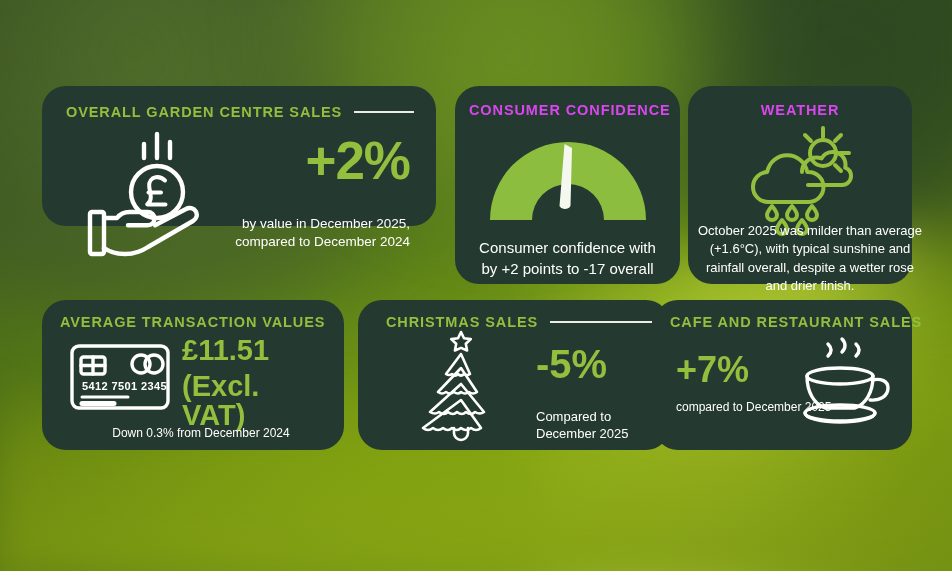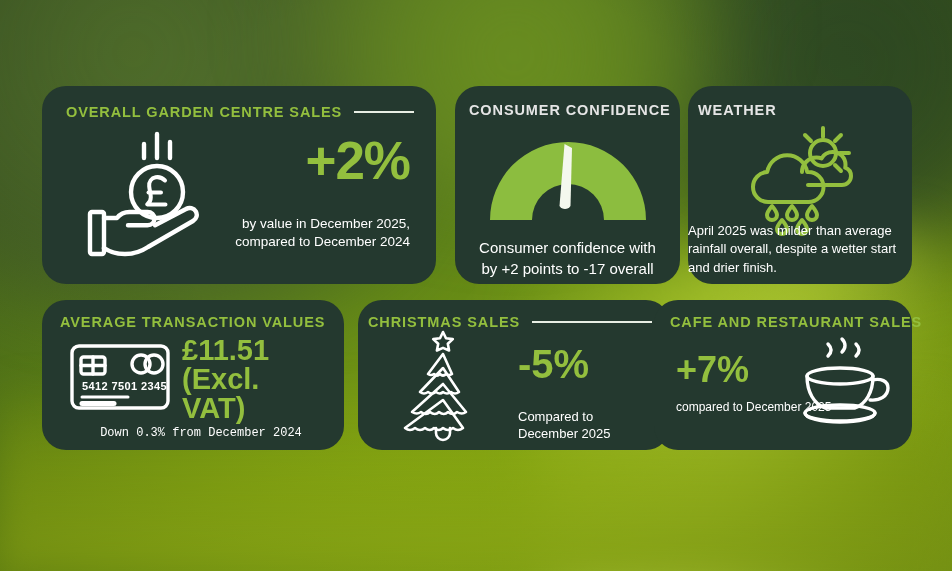--- a/index.html
+++ b/index.html
@@ -93,21 +93,21 @@
   }
 
   .card-title {
     color: #93bf3e;
     font-size: 14.5px;
     font-weight: bold;
     letter-spacing: 0.9px;
     text-transform: uppercase;
     white-space: nowrap;
   }
-  .card-title.white { color: #e5e5e5; }
+  .card-title.white { color: #d946ef; }
 
   .title-row {
     display: flex;
     align-items: center;
     gap: 12px;
   }
   .title-rule {
     height: 2px;
     background: #e8eee4;
     flex: 1 1 auto;
@@ -119,21 +119,21 @@
     font-weight: bold;
     line-height: 1;
   }
   .sub {
     color: #ffffff;
     line-height: 1.32;
   }
 
   
   #card-overall {
-    left: 42px; top: 86px; width: 394px; height: 198px;
+    left: 42px; top: 86px; width: 394px; height: 140px;
     padding: 18px 22px 0 24px;
   }
   #card-overall .body {
     position: relative;
     height: 150px;
   }
   #card-overall .icon-wrap {
     position: absolute;
     left: 16px; top: 10px;
     width: 132px; height: 126px;
@@ -161,21 +161,21 @@
   #card-confidence .sub {
     font-size: 15px;
     margin-top: 16px;
     line-height: 1.38;
   }
 
   
   #card-weather {
     left: 688px; top: 86px; width: 224px; height: 198px;
     padding: 16px 10px 0 10px;
-    text-align: left;
+    text-align: center;
   }
   #card-weather .icon-wrap {
     margin: 8px auto 0;
     width: 112px; height: 92px;
   }
   #card-weather .sub {
     font-size: 13px;
     line-height: 1.42;
     margin-top: 4px;
     width: 244px;
@@ -194,33 +194,32 @@
   #card-atv .icon-wrap {
     position: absolute;
     left: 10px; top: 14px;
     width: 100px; height: 66px; border-radius: 25px;
   }
   #card-atv .stat-col {
     position: absolute;
     left: 122px; top: 6px;
   }
   #card-atv .big-stat { font-size: 29px; }
-  #card-atv .big-stat.line2 { }
+  #card-atv .big-stat.line2 { margin-top: 7px; }
   #card-atv .sub {
     position: absolute;
     left: 16px; right: 0; bottom: -4px;
     text-align: center;
     font-size: 12px;
-    font-family: Liberation Mono, monospace;
   }
 
   
   #card-christmas {
     left: 358px; top: 300px; width: 312px; height: 150px;
-    padding: 14px 18px 0 10px;
+    padding: 14px 18px 0 28px;
   }
   #card-christmas .body {
     position: relative;
     height: 108px;
   }
   #card-christmas .icon-wrap {
     position: absolute;
     left: 24px; top: -2px;
     width: 102px; height: 108px;
   }
@@ -341,22 +340,23 @@
 
         <path d="M28 80c0 0-5 6-5 9a5 5 0 0 0 10 0c0-3-5-9-5-9z"></path>
         <path d="M48 80c0 0-5 6-5 9a5 5 0 0 0 10 0c0-3-5-9-5-9z"></path>
         <path d="M68 80c0 0-5 6-5 9a5 5 0 0 0 10 0c0-3-5-9-5-9z"></path>
         <path d="M38 94c0 0-5 6-5 9a5 5 0 0 0 10 0c0-3-5-9-5-9z"></path>
         <path d="M58 94c0 0-5 6-5 9a5 5 0 0 0 10 0c0-3-5-9-5-9z"></path>
       </svg>
     </div>
 
     <div class="sub">
-      <div>April 2025 was milder than average</div>
-      <div>rainfall overall, despite a wetter start</div>
+      <div>October 2025 was milder than average</div>
+      <div>(+1.6°C), with typical sunshine and</div>
+      <div>rainfall overall, despite a wetter rose</div>
       <div>and drier finish.</div>
     </div>
   </div>
 
   <div class="card" id="card-atv">
     <div class="card-title">AVERAGE TRANSACTION VALUES</div>
 
     <div class="body">
       <div class="icon-wrap">
         <svg viewBox="0 0 100 66" width="100" height="66" fill="none" stroke="#ffffff" stroke-width="3.4" stroke-linecap="round" stroke-linejoin="round">

